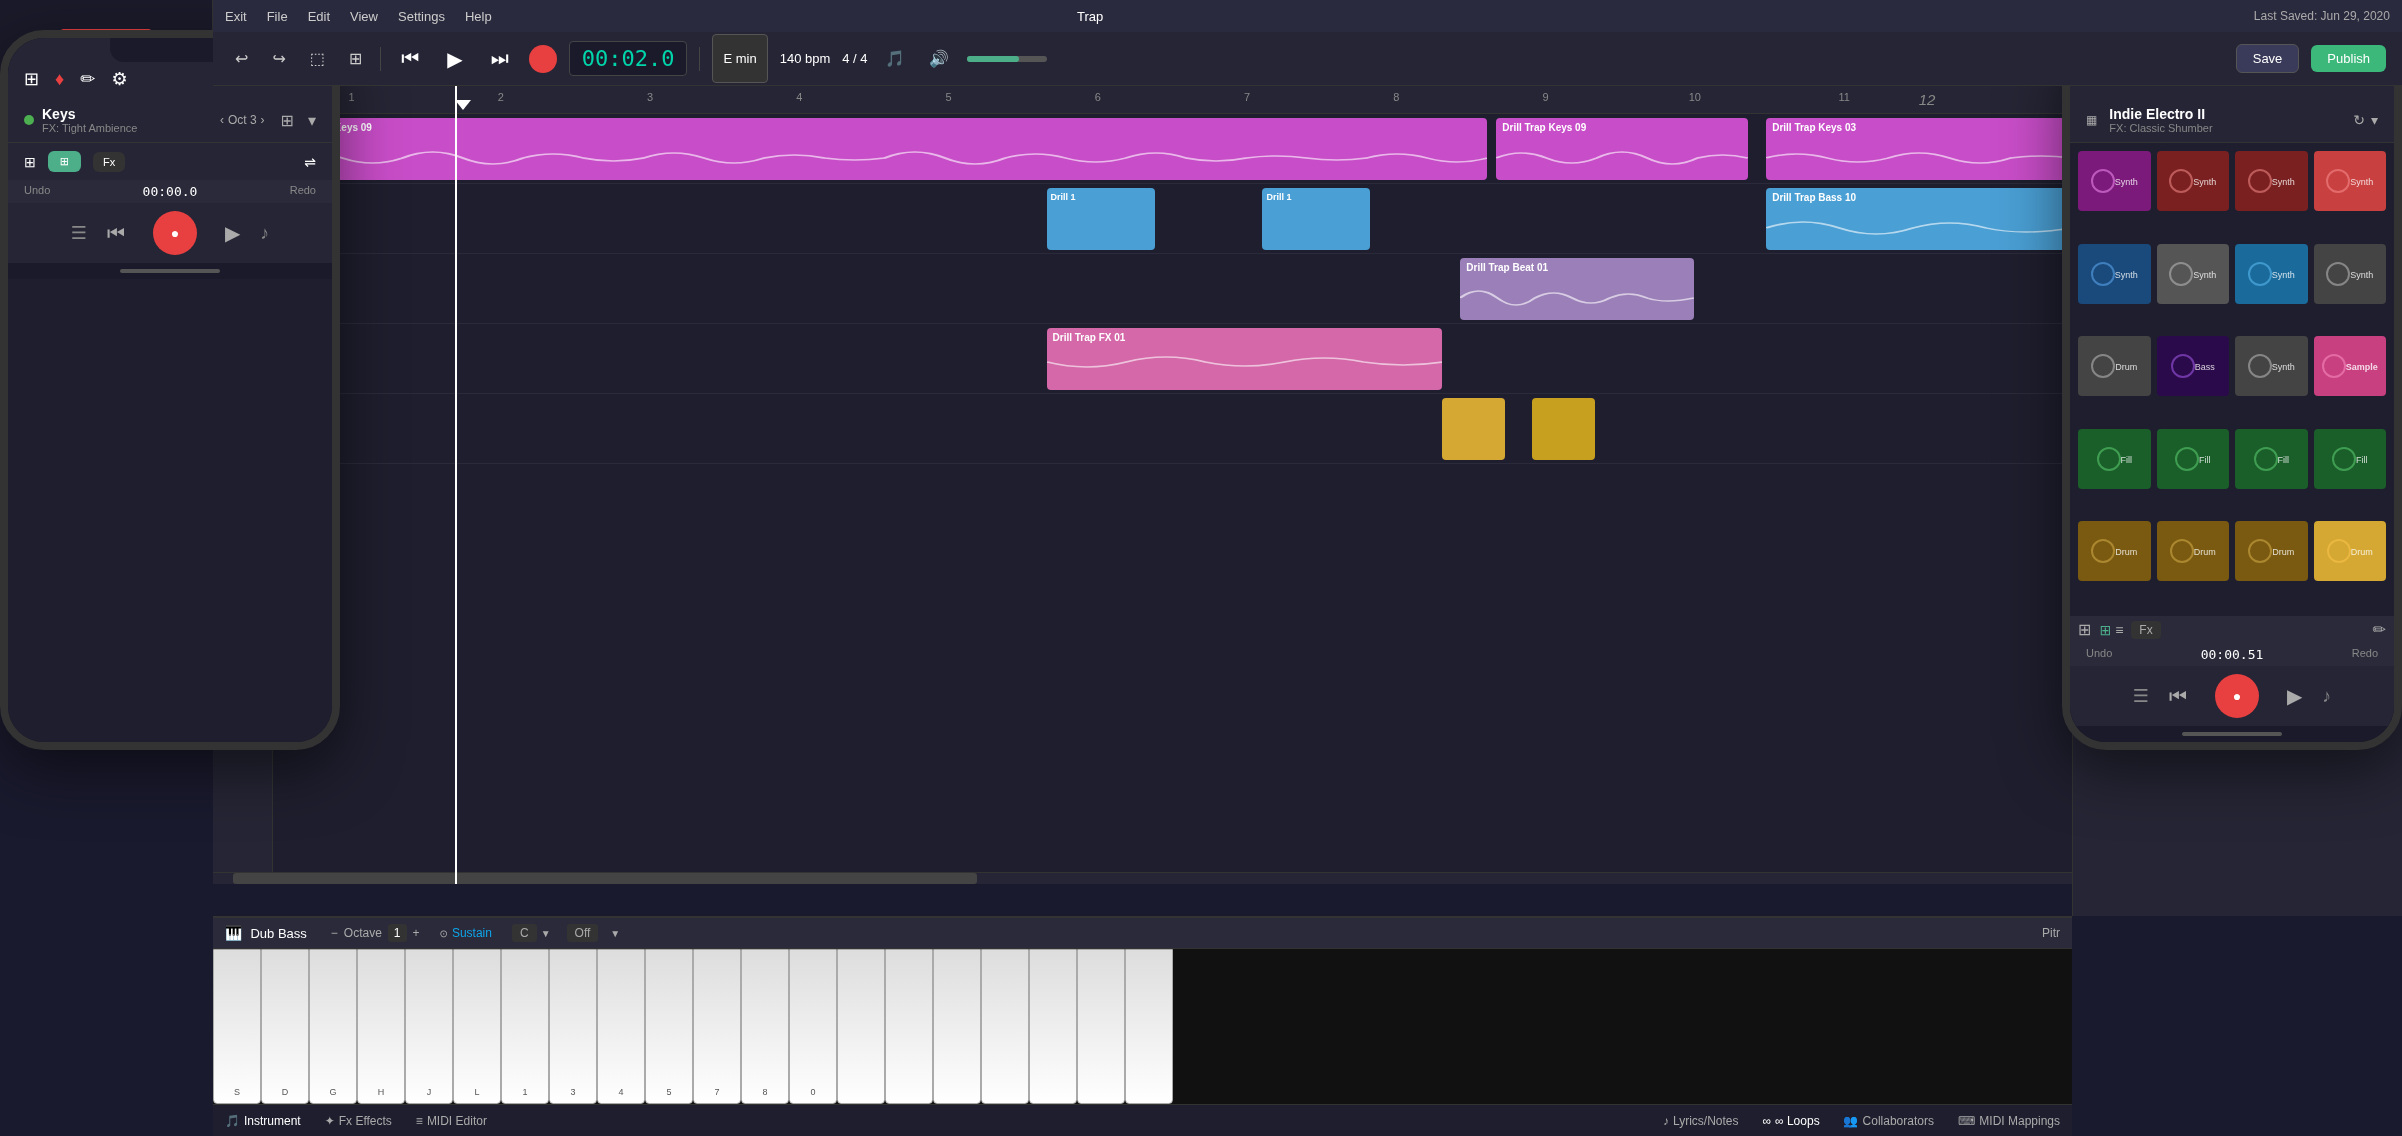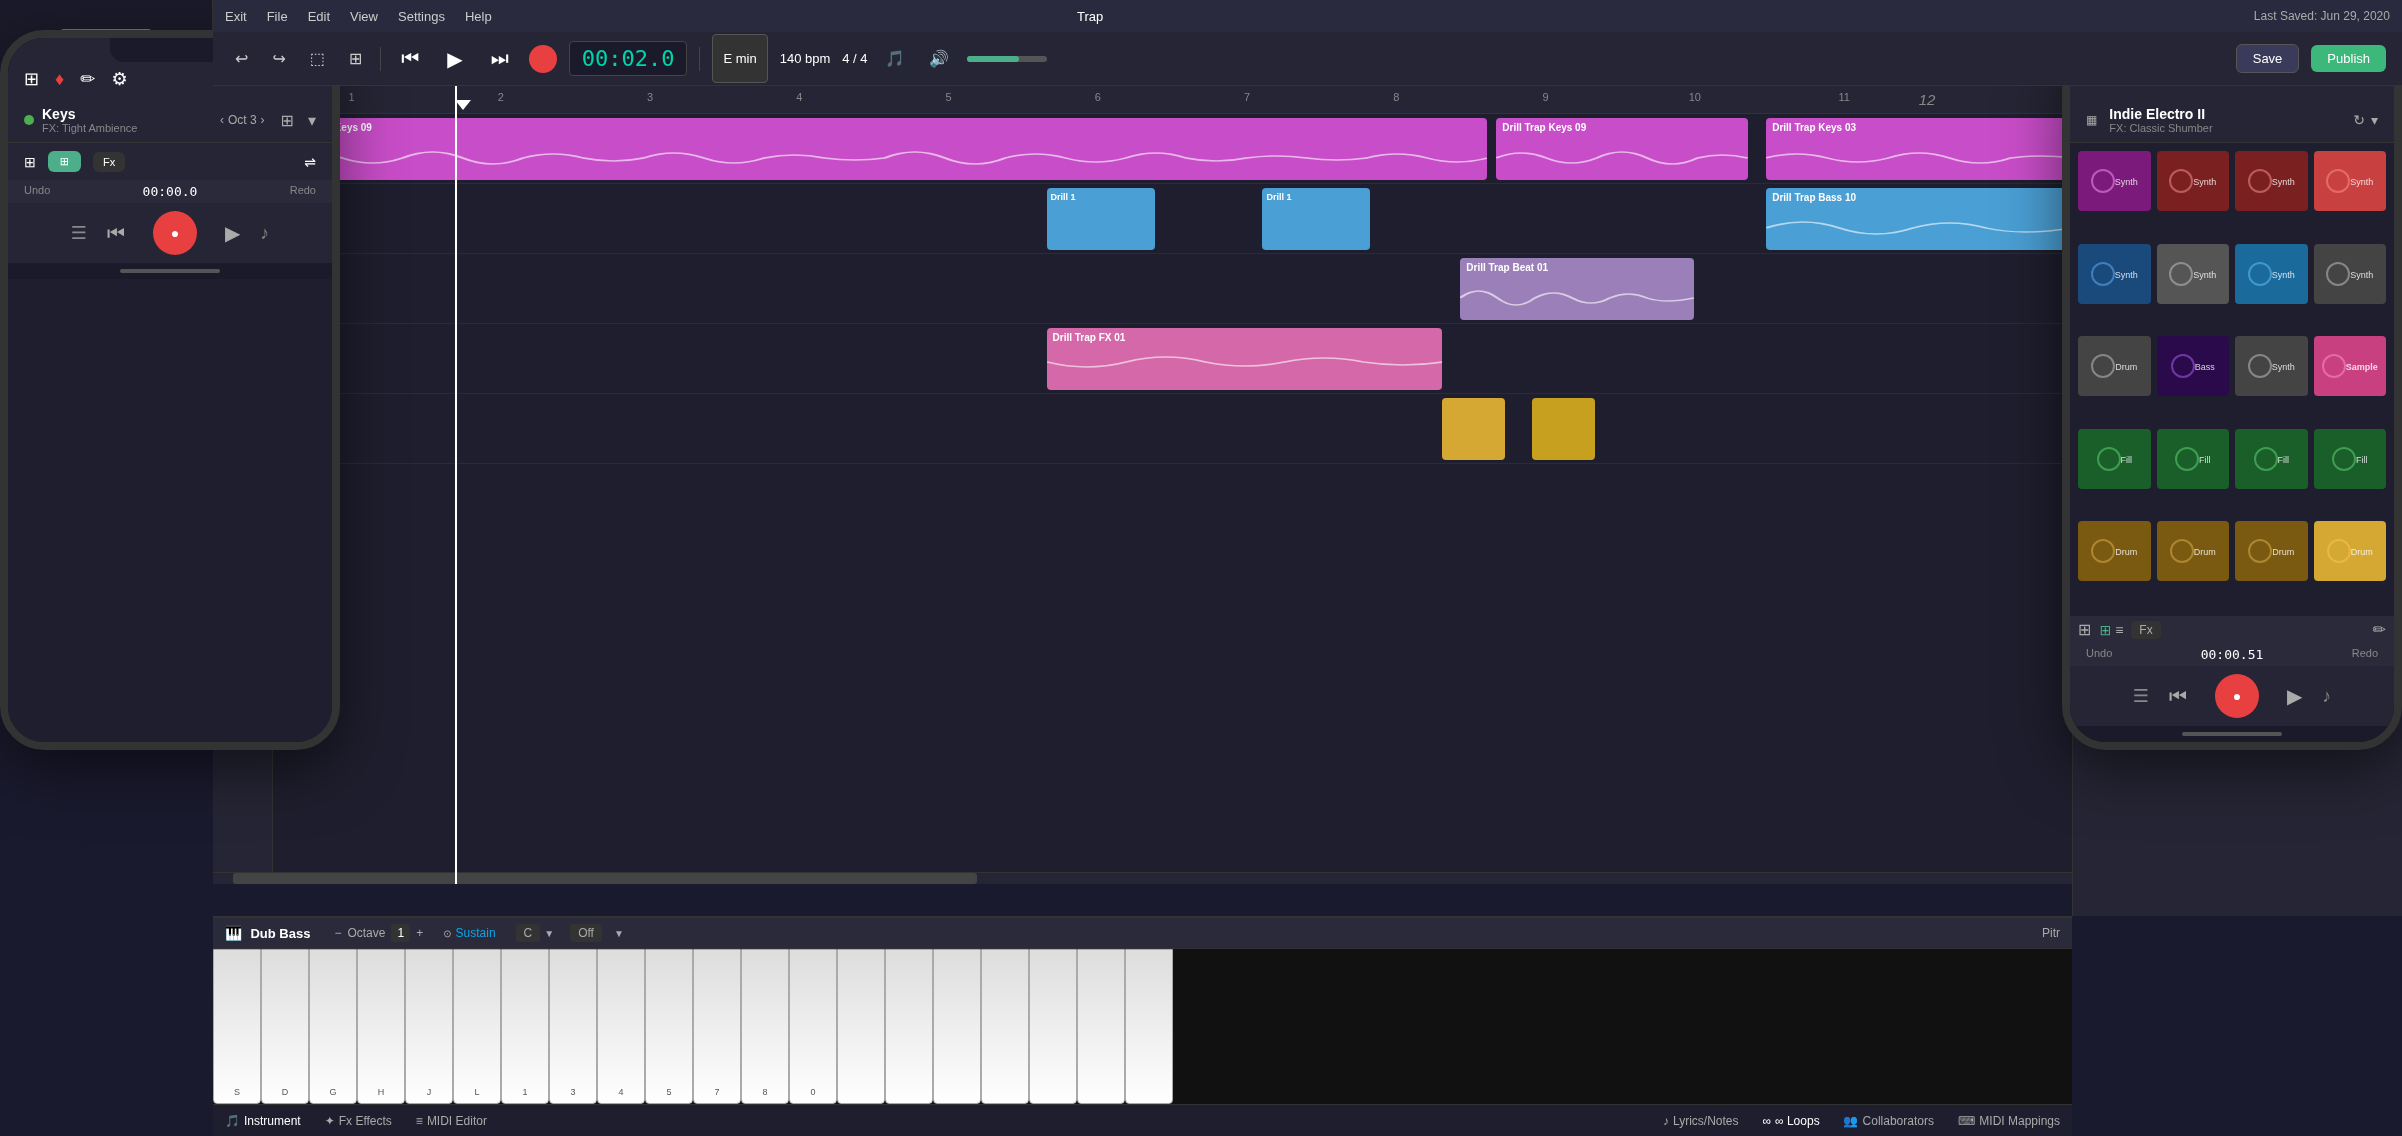--- a/index.html
+++ b/index.html
@@ -210,21 +210,21 @@
       border-top: 2px solid #333;
     }
     .keyboard-header {
       display: flex;
       align-items: center;
       padding: 6px 12px;
       gap: 8px;
       background: #2a2a3a;
       border-bottom: 1px solid #333;
     }
-    .kb-title { color: #fff; font-size: 13px; font-weight: 700; }
+    .kb-title { color: #fff; font-size: 13px; font-weight: 400; }
 
     
     .piano-container {
       position: relative;
       height: 160px;
       background: #111;
       overflow: hidden;
     }
 
     

